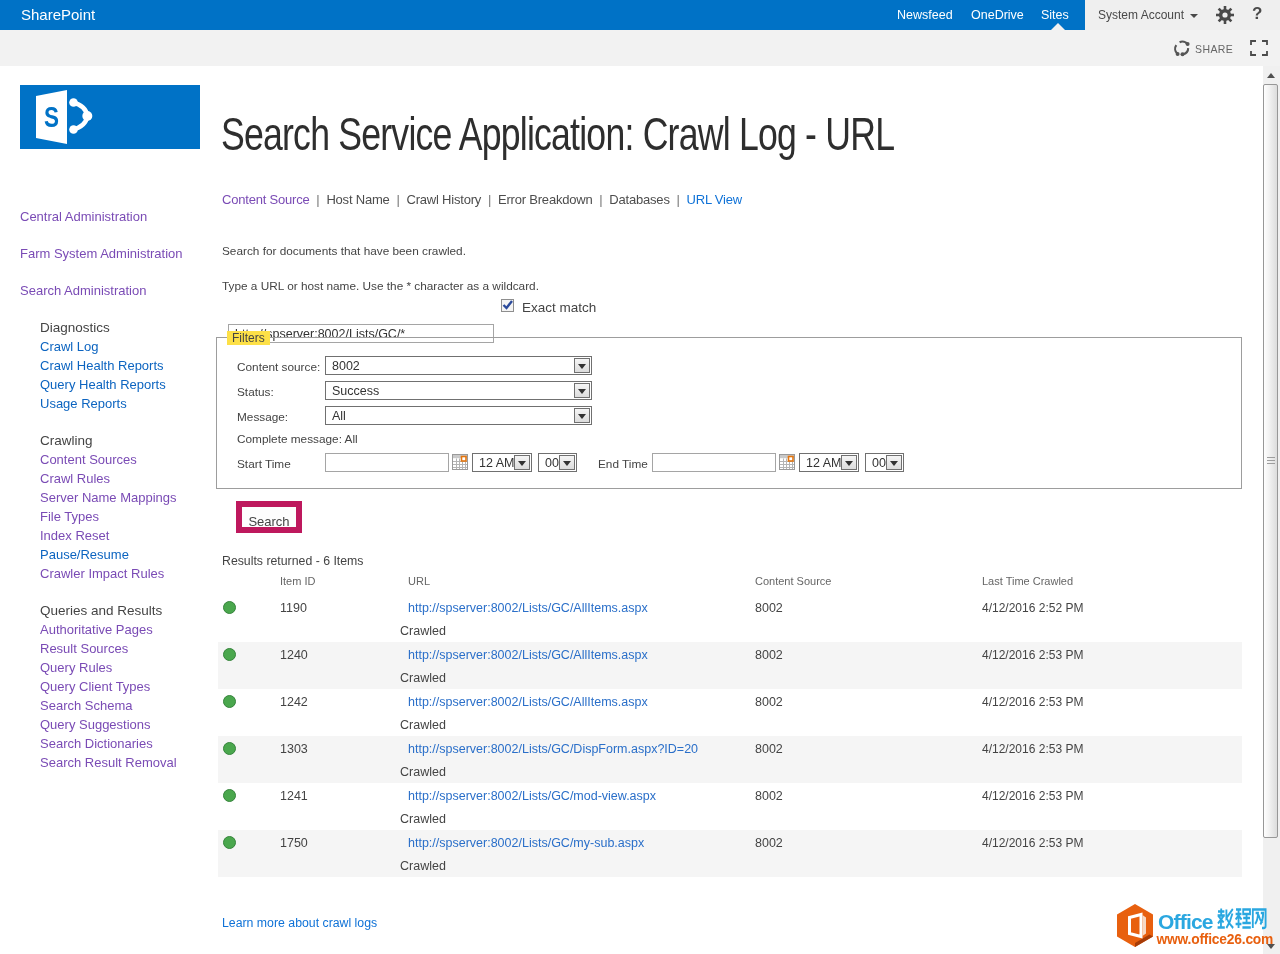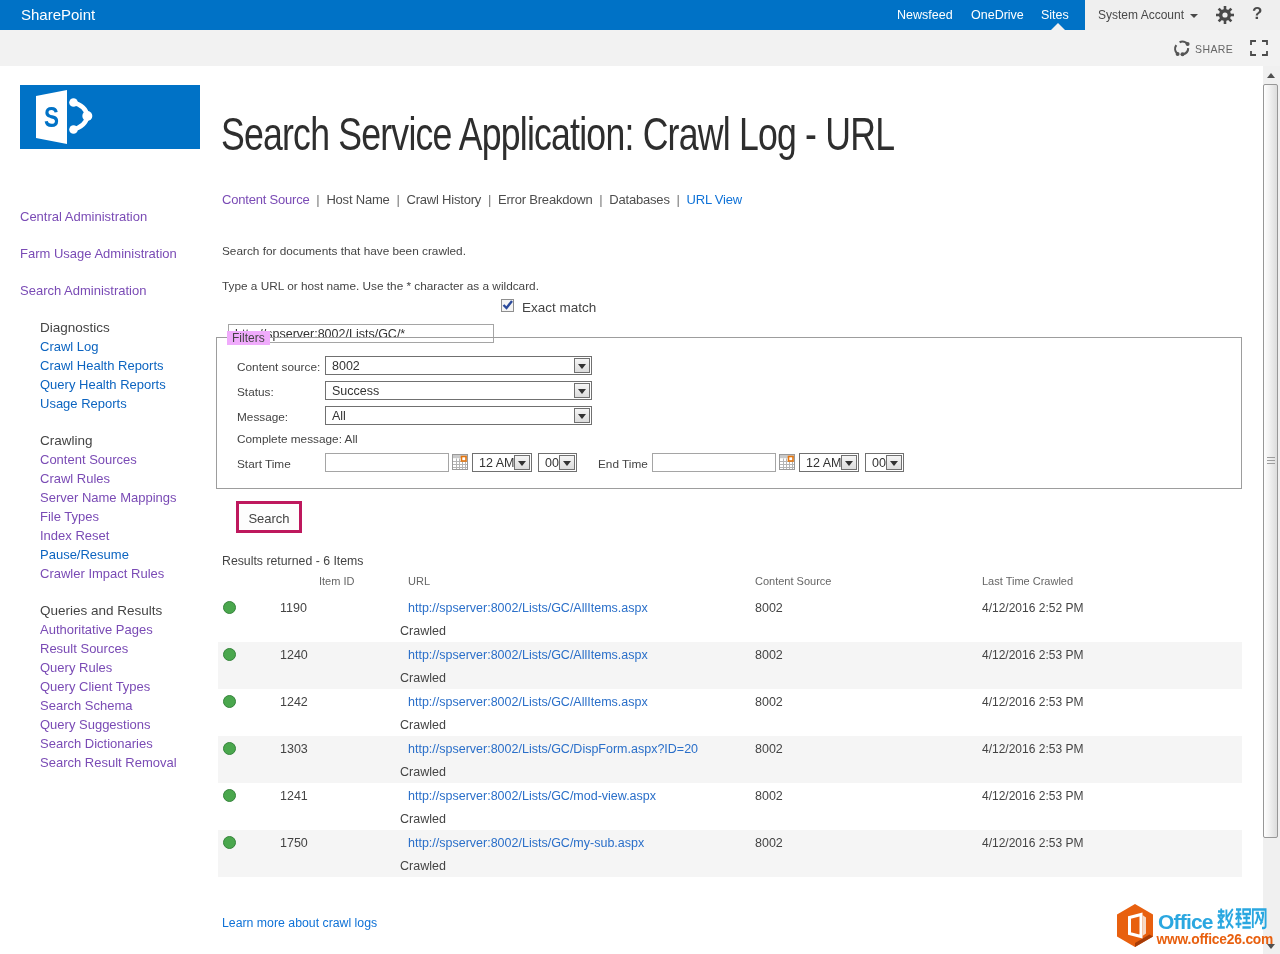--- a/index.html
+++ b/index.html
@@ -39,23 +39,23 @@
 #pivots { position:absolute; left:222px; top:192px; font-size:13px; color:#4d4d4d; white-space:nowrap; letter-spacing:-0.2px; }
 .txt { position:absolute; font-size:11.8px; color:#444; white-space:nowrap; }
 
 .inputbox { position:absolute; border:1px solid #a5a5a5; background:#fff; }
 .seltext { position:absolute; left:6px; top:2px; font-size:12.5px; color:#333; }
 .selbtn { position:absolute; right:1px; top:1px; bottom:1px; width:16px; background:linear-gradient(#f5f5f5,#dcdcdc); border:1px solid #707070; }
 .selbtn i { position:absolute; left:3px; top:5px; width:0; height:0; border-left:4px solid transparent; border-right:4px solid transparent; border-top:5px solid #333; }
 .dd { position:absolute; border:1px solid #707070; background:#fff; height:19px; }
 
 #fieldset { position:absolute; left:216px; top:337px; width:1026px; height:152px; border:1px solid #9d9d9d; }
-#legend { position:absolute; left:227px; top:331px; background:#f0abfc; padding:0 5px; font-size:12px; color:#444; }
-
-#searchbtn { position:absolute; left:236px; top:501px; width:66px; height:32px; background:#fdfdfd; border:3px solid #be185d; font-size:13px; color:#444; text-align:center; line-height:30px; }
+#legend { position:absolute; left:227px; top:331px; background:#fde047; padding:0 5px; font-size:12px; color:#444; }
+
+#searchbtn { position:absolute; left:236px; top:501px; width:66px; height:32px; background:#fdfdfd; border:6px solid #be185d; font-size:13px; color:#444; text-align:center; line-height:30px; }
 
 
 .hdr { position:absolute; font-size:11px; color:#666; white-space:nowrap; }
 .row { position:absolute; left:218px; width:1024px; height:47px; }
 .row.alt { background:#f5f5f5; }
 .dot { position:absolute; left:5px; top:6px; width:13px; height:13px; border-radius:50%; background:#4aa74d; border:1px solid #35843b; }
 .cid { position:absolute; left:62px; top:6px; font-size:12.5px; color:#444; }
 .curl { position:absolute; left:190px; top:6px; font-size:12.5px; color:#2a6fc9; }
 .ccr { position:absolute; left:182px; top:29px; font-size:12.5px; color:#444; }
 .csrc { position:absolute; left:537px; top:6px; font-size:12.5px; color:#444; }
@@ -138,21 +138,21 @@
     </g>
     <g fill="#fff">
       <circle cx="53.5" cy="17.5" r="4.3"></circle>
       <circle cx="67.3" cy="31" r="5"></circle>
       <circle cx="53.5" cy="44.5" r="4.3"></circle>
     </g>
   </svg>
 </div>
 
 <div class="nav pl" style="left:20px; top:209px;">Central Administration</div>
-<div class="nav pl" style="left:20px; top:246px;">Farm Usage Administration</div>
+<div class="nav pl" style="left:20px; top:246px;">Farm System Administration</div>
 <div class="nav pl" style="left:20px; top:283px;">Search Administration</div>
 
 <div class="nav hd" style="left:40px; top:320px;">Diagnostics</div>
 <div class="nav bl" style="left:40px; top:339px;">Crawl Log</div>
 <div class="nav bl" style="left:40px; top:358px;">Crawl Health Reports</div>
 <div class="nav bl" style="left:40px; top:377px;">Query Health Reports</div>
 <div class="nav bl" style="left:40px; top:396px;">Usage Reports</div>
 
 <div class="nav hd" style="left:40px; top:433px;">Crawling</div>
 <div class="nav pl" style="left:40px; top:452px;">Content Sources</div>
@@ -262,21 +262,21 @@
     <span class="seltext">00</span>
     <span class="selbtn">
       <i></i>
     </span>
   </div>
 
 <div id="searchbtn">Search</div>
 
 <div class="txt" style="left:222px; top:554px; font-size:12.3px;">Results returned - 6 Items</div>
 
-<div class="hdr" style="left:280px; top:575px;margin-left:39px;">Item ID</div>
+<div class="hdr" style="left:280px; top:575px;">Item ID</div>
 <div class="hdr" style="left:408px; top:575px;">URL</div>
 <div class="hdr" style="left:755px; top:575px;">Content Source</div>
 <div class="hdr" style="left:982px; top:575px;">Last Time Crawled</div>
 
 <div id="rows">
   <div class="row" style="top:595px;">
     <div class="dot"></div>
       <div class="cid">1190</div>
     <div class="curl">http://spserver:8002/Lists/GC/AllItems.aspx</div>
     <div class="ccr">Crawled</div>

